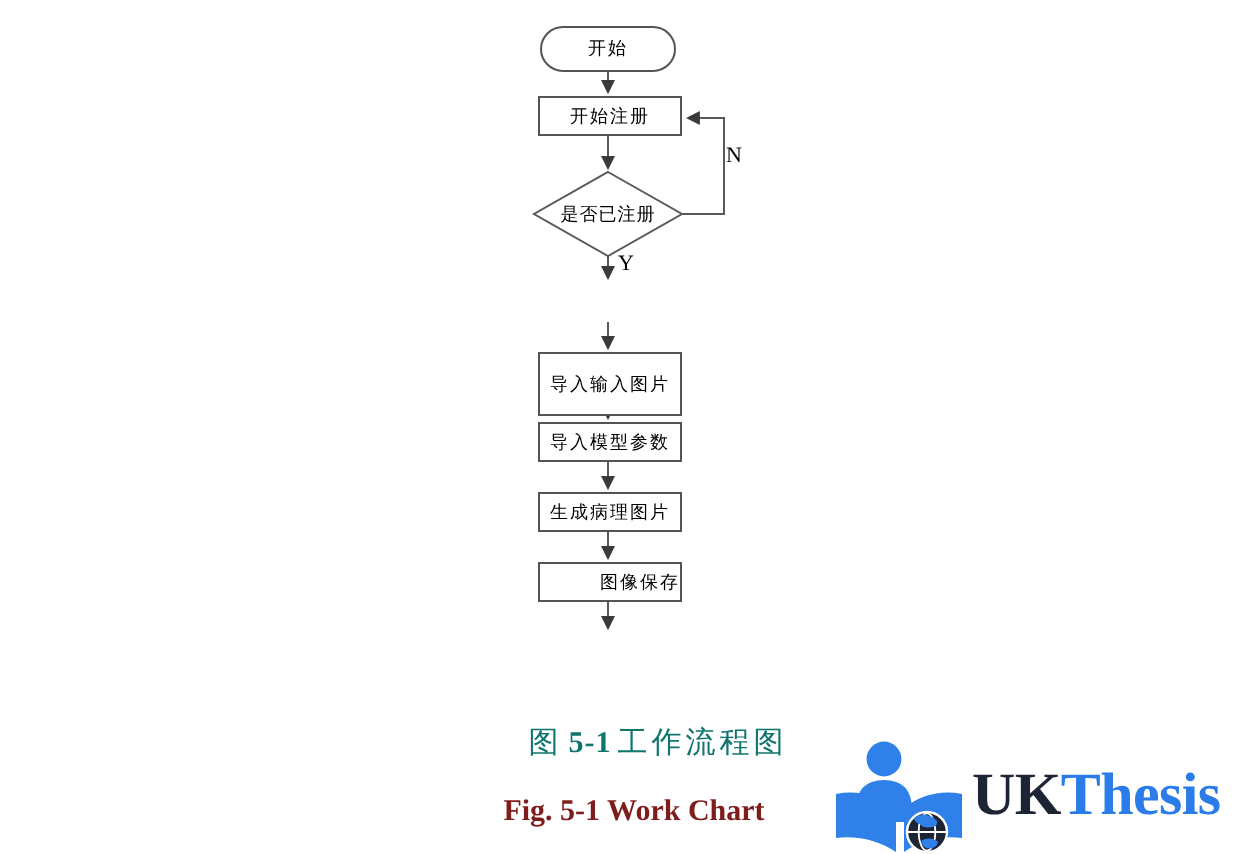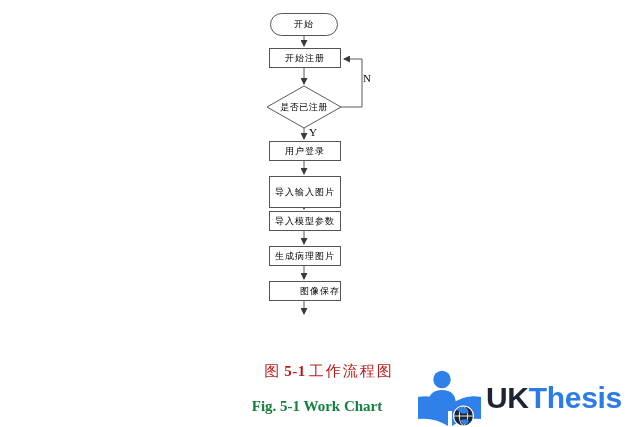--- a/index.html
+++ b/index.html
@@ -24,34 +24,34 @@
   }
   .branch-label {
     position:absolute; z-index:2;
     font-family:"Liberation Serif","DejaVu Serif",serif;
     font-size:11px; line-height:1; color:#000;
   }
 
   .caption-cn {
     position:absolute; z-index:2; top:362px; left:329px; transform:translateX(-50%);
     font-family:"Liberation Serif","DejaVu Serif",serif;
-    font-size:15px; letter-spacing:2px; white-space:nowrap; color:#b91c1c;
+    font-size:15px; letter-spacing:2px; white-space:nowrap; color:#0f766e;
   }
   .caption-cn .num { font-weight:bold; letter-spacing:0.5px; padding:0 3px; }
   .caption-en {
     position:absolute; z-index:2; top:398px; left:317px; transform:translateX(-50%);
     font-family:"Liberation Serif","DejaVu Serif",serif;
-    font-size:15px; font-weight:bold; white-space:nowrap; color:#15803d;
+    font-size:15px; font-weight:bold; white-space:nowrap; color:#7f1d1d;
   }
 
   .logo { position:absolute; z-index:2; left:417px; top:369px; width:210px; height:58px; }
   .logo-icon { position:absolute; left:0; top:0; }
   .logo-text {
     position:absolute; left:69px; top:383px; z-index:2;
-    font-family:Liberation Sans, sans-serif;
+    font-family:Liberation Serif, serif;
     font-size:30px; font-weight:bold; line-height:1; letter-spacing:-0.3px;
     white-space:nowrap;
   }
   .logo-text .uk { color:#1d2433; }
   .logo-text .thesis { color:#2b7ce9; }
 </style>
 </head>
 <body>
 
 <div class="page">
@@ -84,23 +84,20 @@
     <span>开始</span>
   </div>
 
   <div class="diamond-label" style="left:266px; top:97px; width:76px; height:20px;font-family:Liberation Mono, monospace;">
     <span>是否已注册</span>
   </div>
 
   <span class="branch-label" style="left:363px; top:73px;">N</span>
   <span class="branch-label" style="left:309px; top:127px;">Y</span>
 
-  <div class="node" style="left:269px; top:141px; width:72px; height:20px;">
-    <span>用户登录</span>
-  </div>
 
   <div class="node" style="left:269px; top:176px; width:72px; height:32px;">
     <span>导入输入图片</span>
   </div>
 
   <div class="node" style="left:269px; top:211px; width:72px; height:20px;">
     <span>导入模型参数</span>
   </div>
 
   <div class="node" style="left:269px; top:246px; width:72px; height:20px;">

